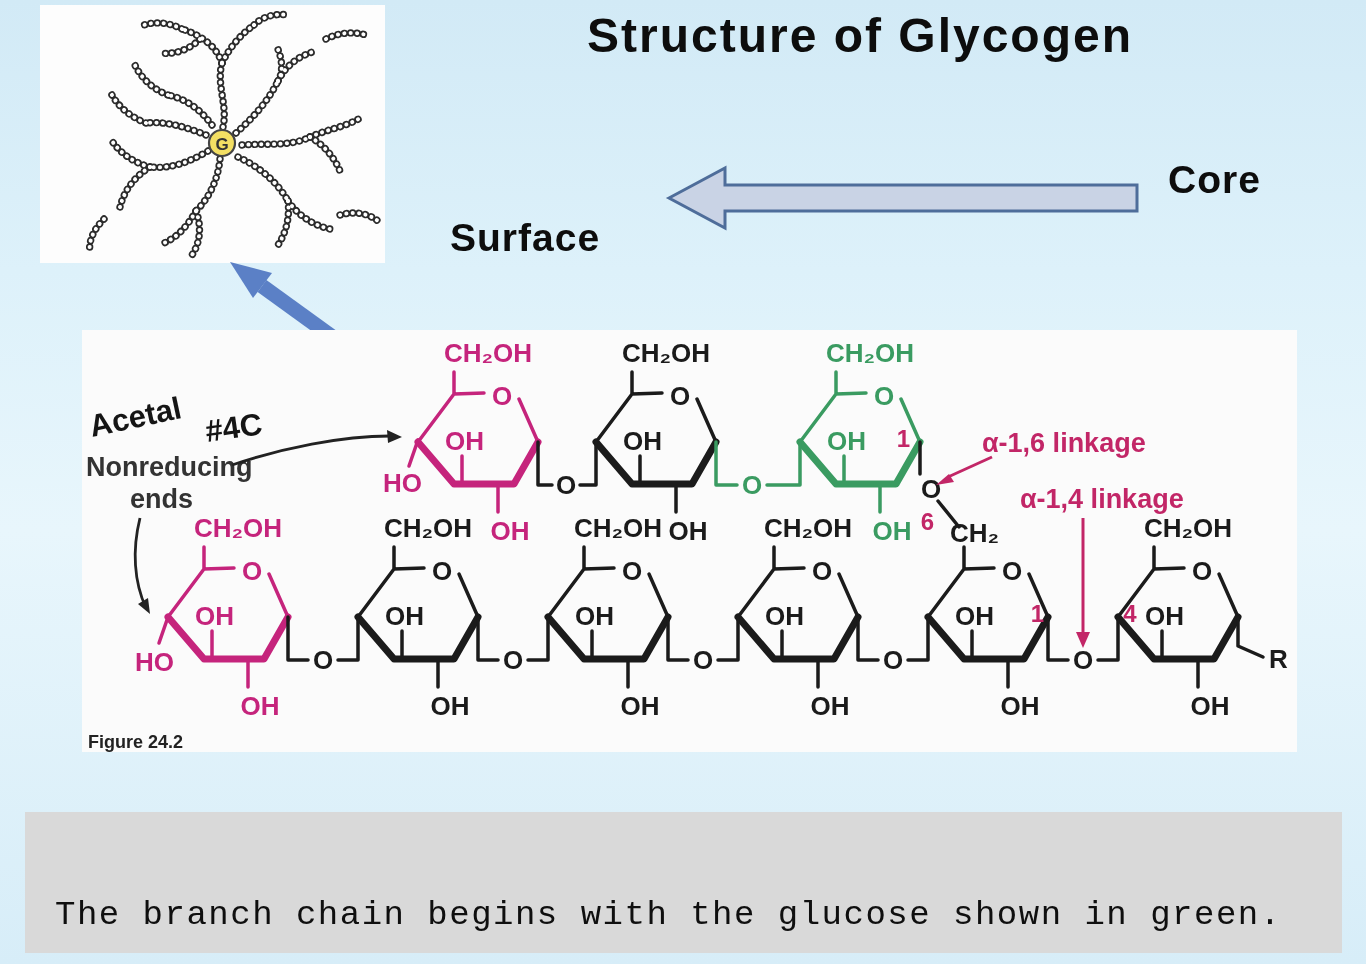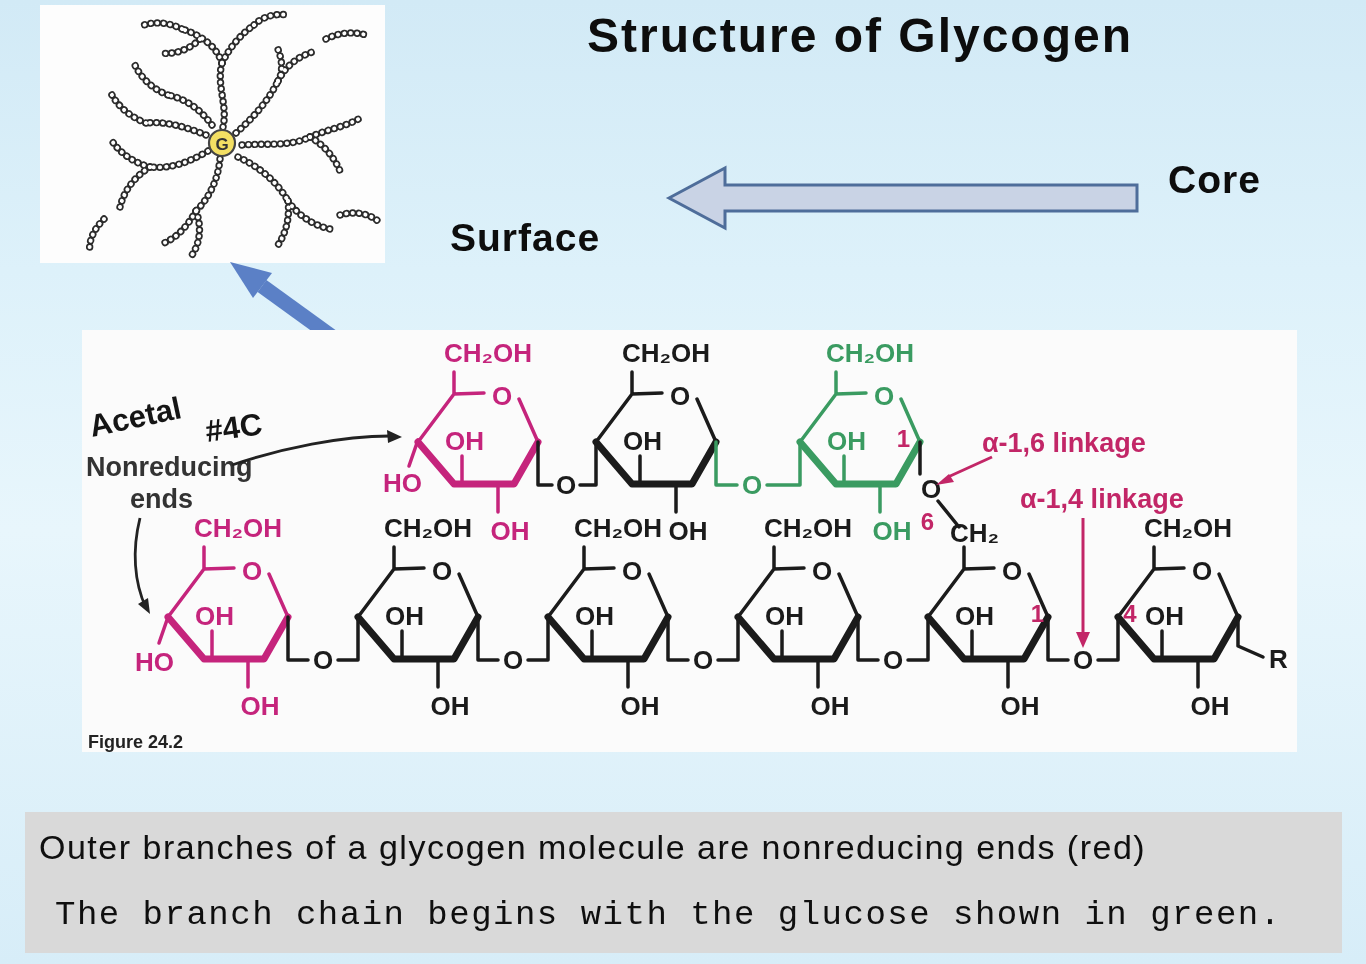--- a/index.html
+++ b/index.html
@@ -222,17 +222,16 @@
       <polygon points="68,284 66,268 56,274" fill="#222"></polygon>
 
       <text class="hand" transform="rotate(-12 10 107)" x="10" y="107">Acetal</text>
       <text class="hand" transform="rotate(-8 125 112)" x="125" y="112" font-size="29">#4C</text>
 
       <text class="figcap" x="6" y="418">Figure 24.2</text>
     </svg>
   </div>
 
   <div class="caption-box">
-    <div class="caption-line cap1">Outer branches of a glycogen molecule are nonreducing ends (red)</div>
     <div class="caption-line cap2">The branch chain begins with the glucose shown in green.</div>
   </div>
 
 </div>
 
 </body></html>

